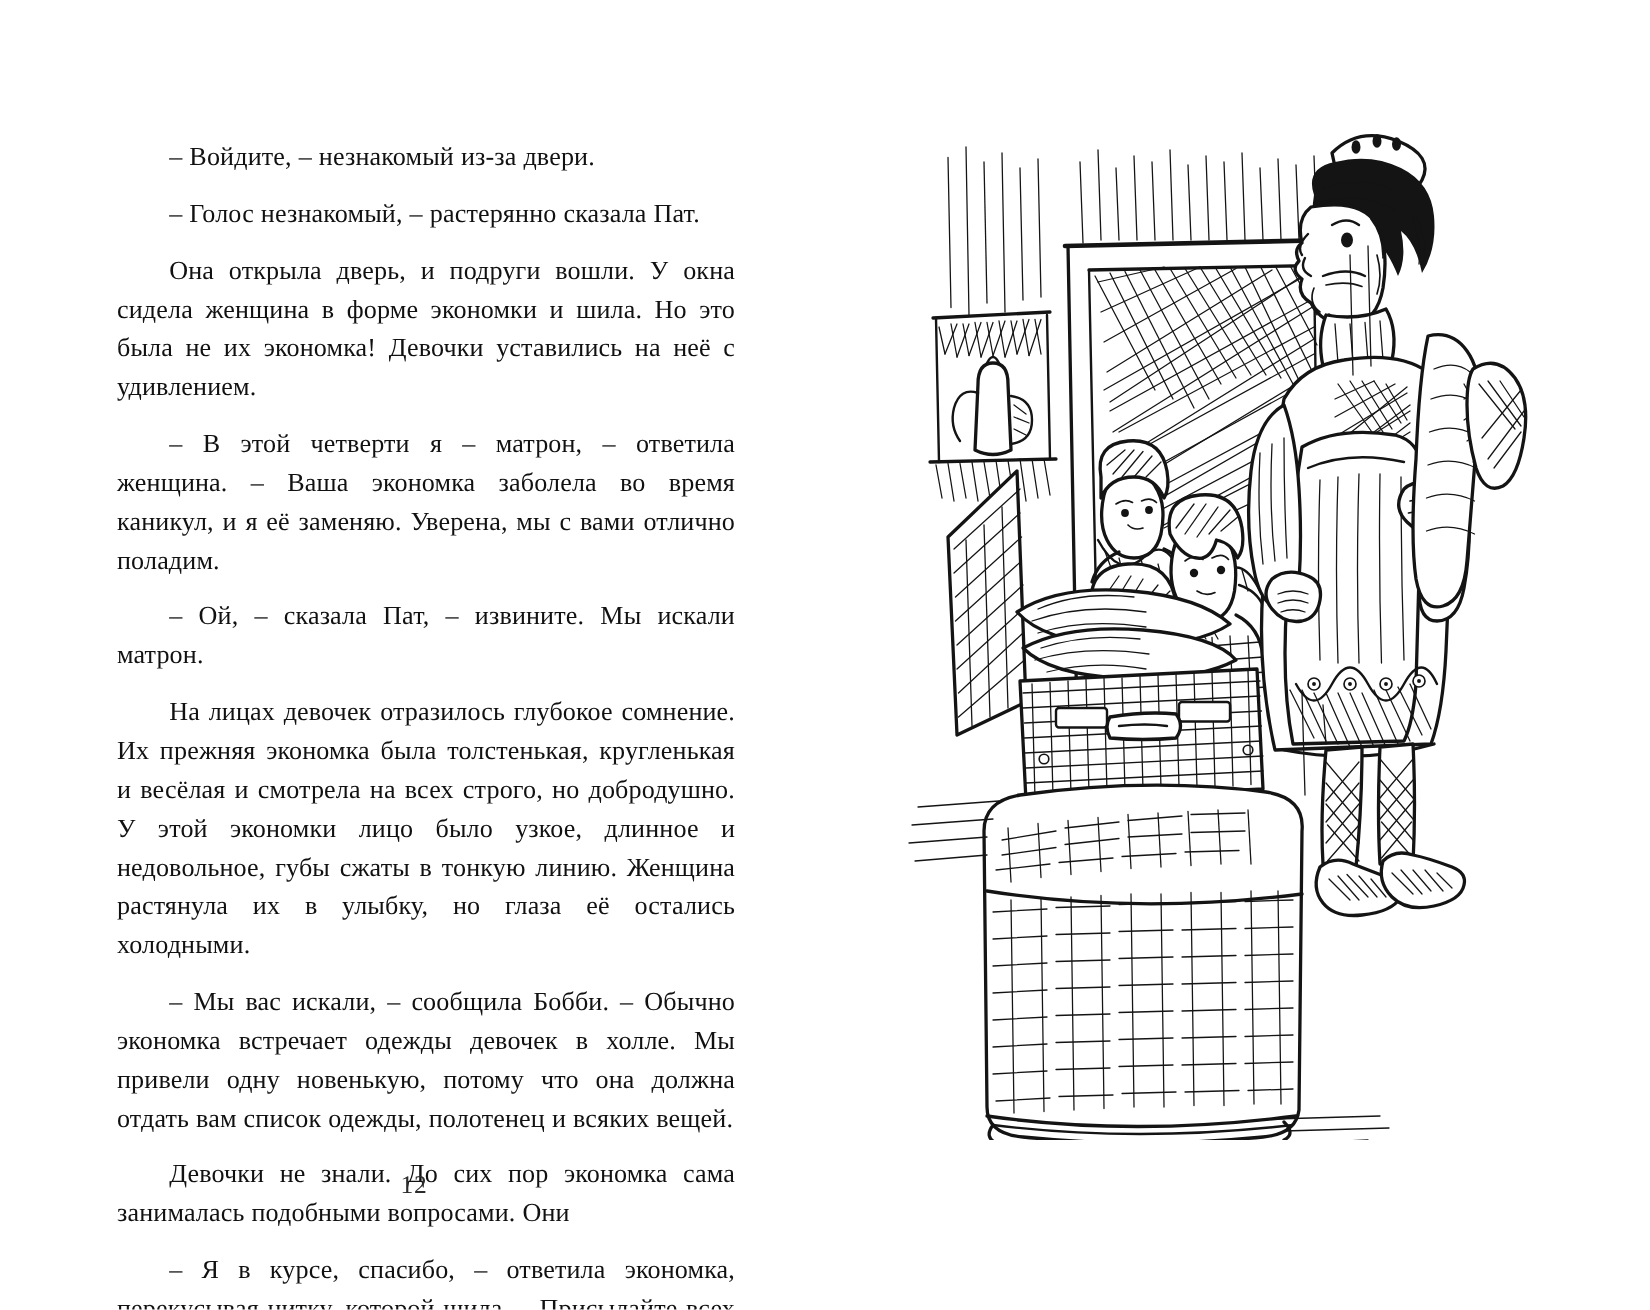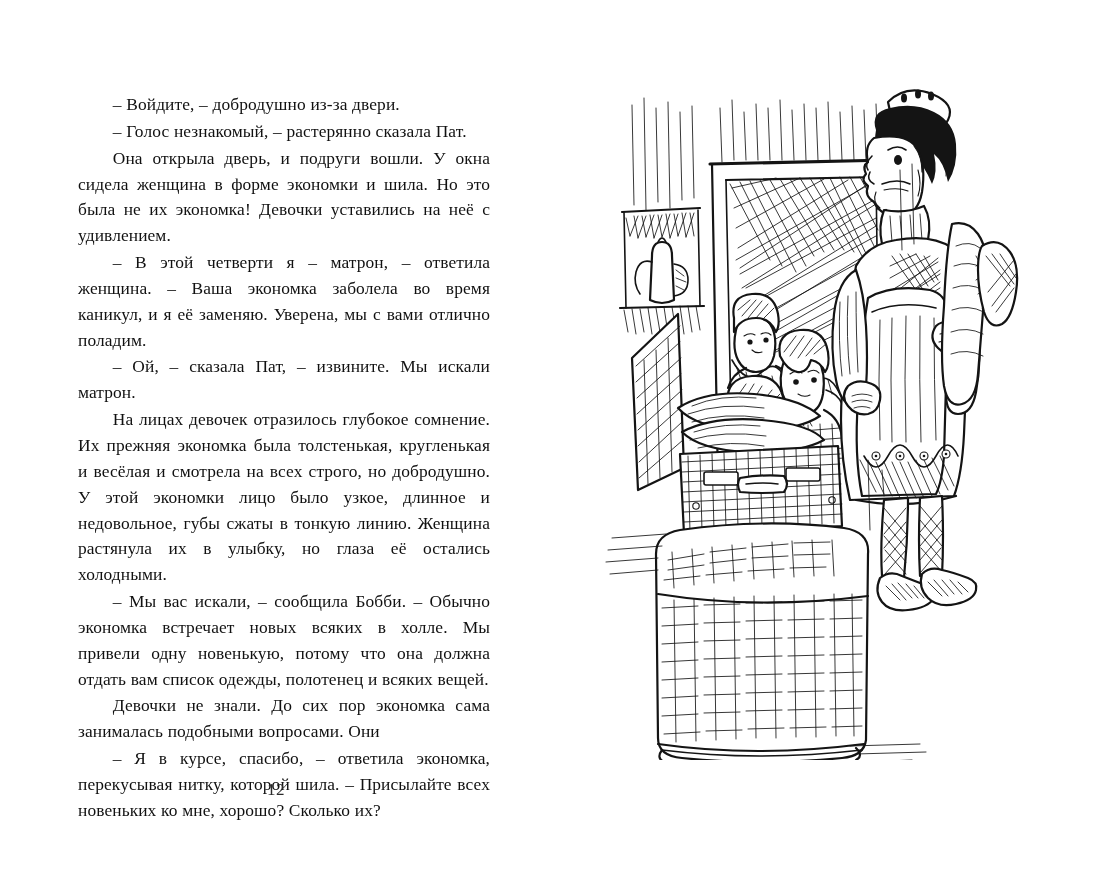--- a/index.html
+++ b/index.html
@@ -39,21 +39,21 @@
     line-height: 25.85px;
     letter-spacing: 0.1px;
     word-spacing: 0.2px;
     hyphens: manual;
     color: #111111;
   }
   .body-paragraph.dialogue {
     text-indent: 2.0em;
   }
   .body-paragraph + .body-paragraph {
-    margin-top: 1px;
+    margin-top: 12px;
   }
 
   .page-number {
     position: absolute;
     left: 0;
     top: 780px;
     width: 552px;
     text-align: center;
     font-size: 17px;
     color: #2b2b2b;
@@ -81,27 +81,27 @@
   .w3 { stroke-width: 3.1; }
   .thin { stroke-width: 0.85; }
   .white { fill: #ffffff; }
 </style>
 </head>
 <body>
 
 <div class="page-spread">
 
   <div class="text-column">
-    <p class="body-paragraph dialogue">– Войдите, – добродушно из-за двери.</p>
+    <p class="body-paragraph dialogue">– Войдите, – незнакомый из-за двери.</p>
     <p class="body-paragraph dialogue">– Голос незнакомый, – растерянно сказала Пат.</p>
     <p class="body-paragraph">Она открыла дверь, и подруги вошли. У окна сидела женщина в форме экономки и шила. Но это была не их экономка! Девочки уставились на неё с удивлением.</p>
     <p class="body-paragraph dialogue">– В этой четверти я – матрон, – ответила женщина. – Ваша экономка заболела во время каникул, и я её заменяю. Уверена, мы с вами отлично поладим.</p>
     <p class="body-paragraph dialogue">– Ой, – сказала Пат, – извините. Мы искали матрон.</p>
     <p class="body-paragraph">На лицах девочек отразилось глубокое сомнение. Их прежняя экономка была толстенькая, кругленькая и весёлая и смотрела на всех строго, но добродушно. У этой экономки лицо было узкое, длинное и недовольное, губы сжаты в тонкую линию. Женщина растянула их в улыбку, но глаза её остались холодными.</p>
-    <p class="body-paragraph dialogue">– Мы вас искали, – сообщила Бобби. – Обычно экономка встречает новых всяких в холле. Мы привели одну новенькую, потому что она должна отдать вам список одежды, полотенец и всяких вещей.</p>
+    <p class="body-paragraph dialogue">– Мы вас искали, – сообщила Бобби. – Обычно экономка встречает одежды девочек в холле. Мы привели одну новенькую, потому что она должна отдать вам список одежды, полотенец и всяких вещей.</p>
     <p class="body-paragraph">Девочки не знали. До сих пор экономка сама занималась подобными вопросами. Они</p>
     <p class="body-paragraph dialogue">– Я в курсе, спасибо, – ответила экономка, перекусывая нитку, которой шила. – Присылайте всех новеньких ко мне, хорошо? Сколько их?</p>
   </div>
 
   <div class="page-number">12</div>
 
   <div class="illustration-panel">
     <svg viewBox="0 0 460 700" xmlns="http://www.w3.org/2000/svg" aria-hidden="true">
 
       <g class="ink thin">

